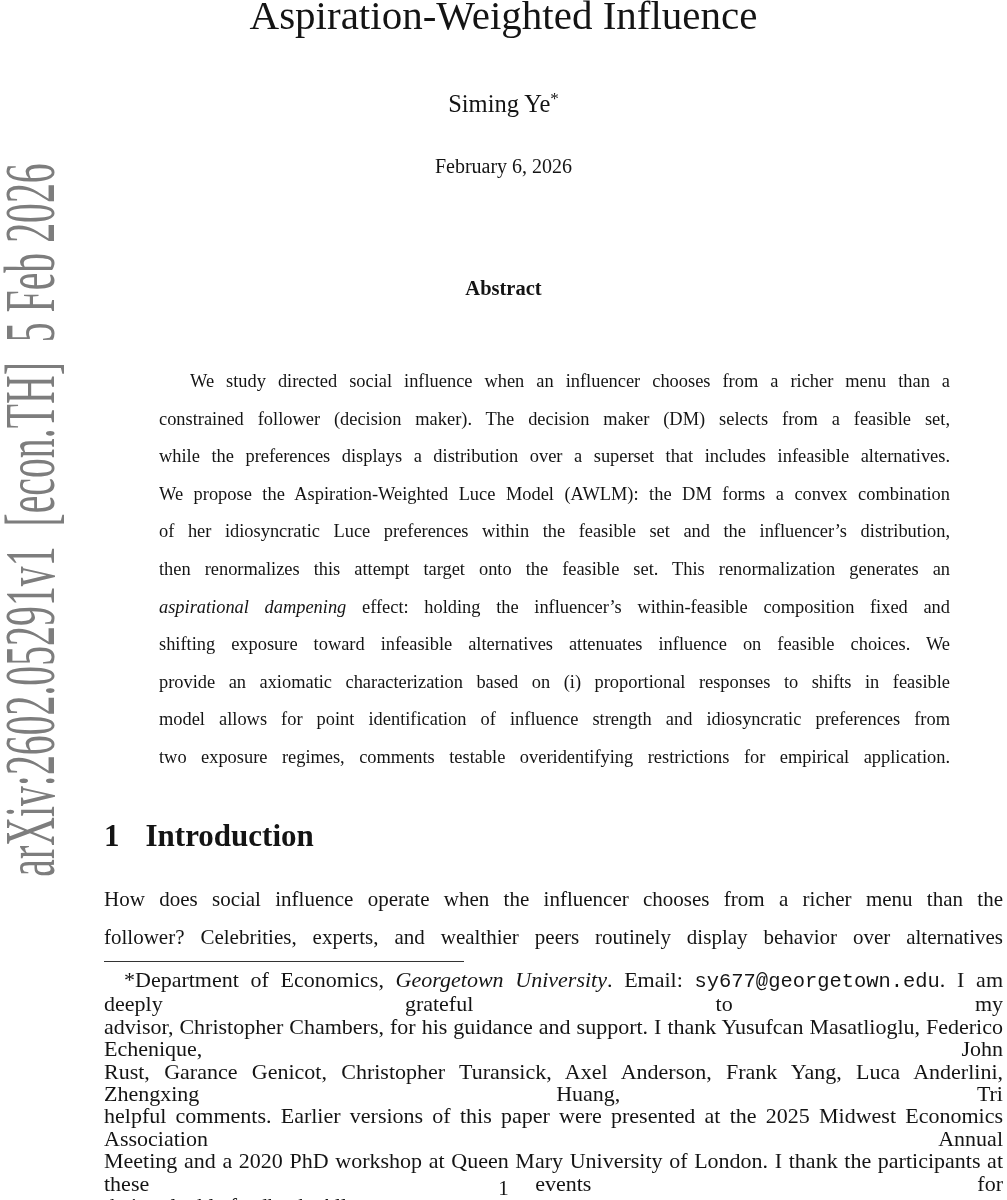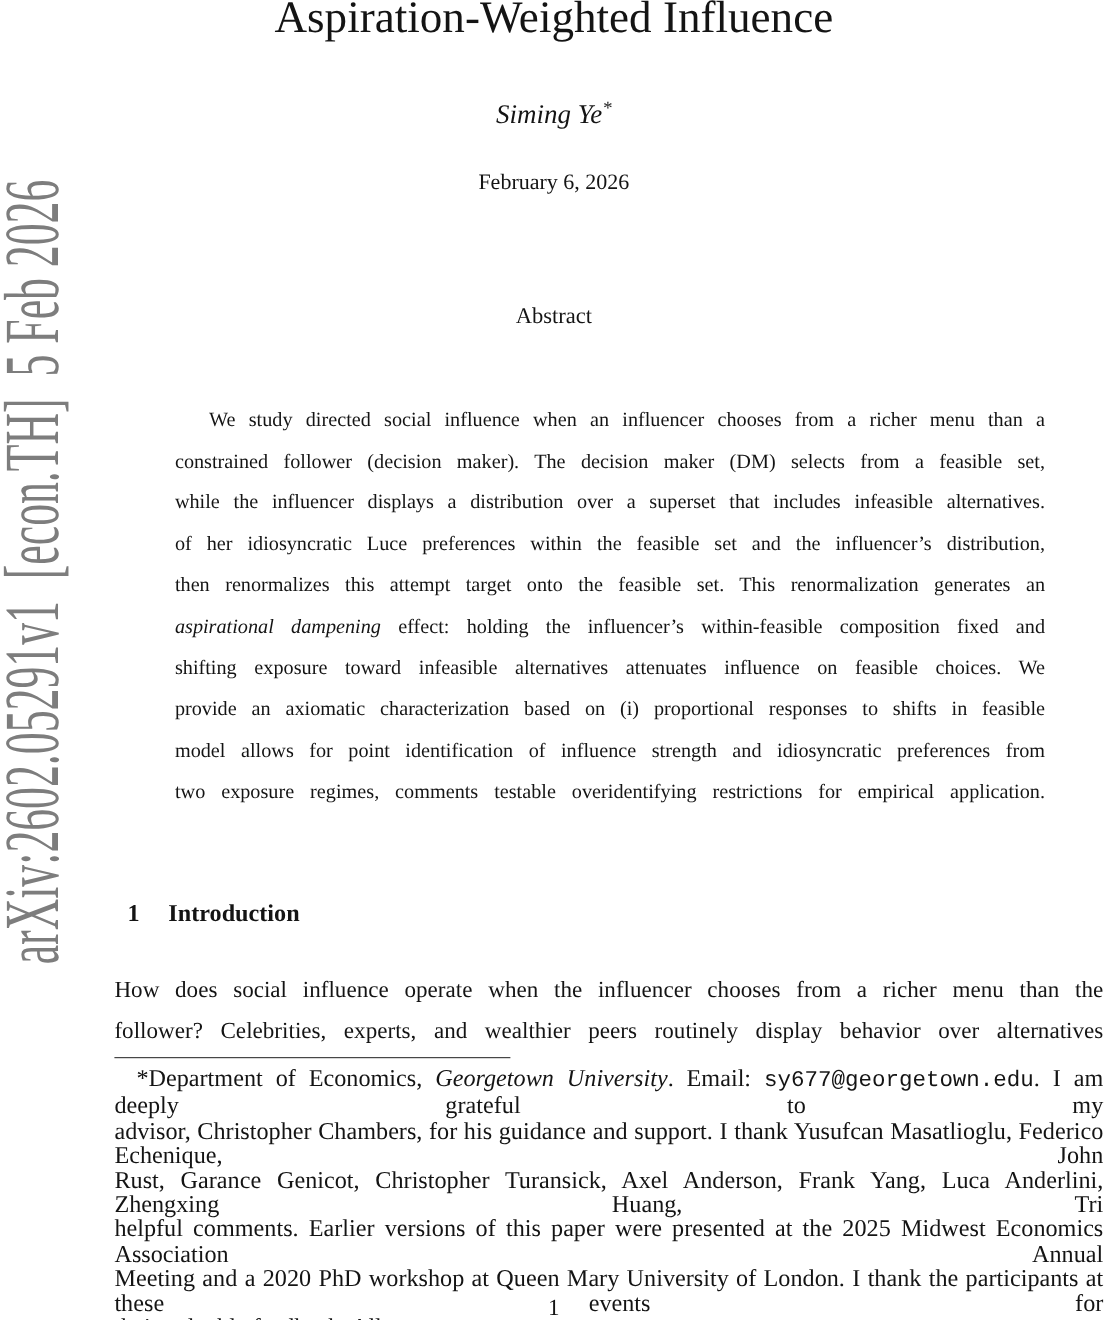--- a/index.html
+++ b/index.html
@@ -37,55 +37,54 @@
     line-height: 1.2;
   }
   .author {
     position: absolute;
     top: 89px;
     left: 0;
     width: 100%;
     text-align: center;
     font-size: 24.5px;
     line-height: 1.2;
-    font-style: italic;
   }
   .sup { vertical-align: 0.45em; font-size: 0.7em; }
   .date {
     position: absolute;
     top: 154px;
     left: 0;
     width: 100%;
     text-align: center;
     font-size: 20px;
     line-height: 1.2;
   }
   .abs-head {
     position: absolute;
     top: 276px;
     left: 0;
     width: 100%;
     text-align: center;
     font-size: 20.5px;
-    font-weight: normal;
+    font-weight: bold;
     line-height: 1.2;
   }
   .abstract {
     position: absolute;
     top: 322px;
     left: 159px;
     width: 791px;
     font-size: 18.4px;
     line-height: 37.6px;
   }
   .sec-head {
     position: absolute;
     top: 817px;
-    left: 116px;
-    font-size: 22px;
+    left: 104px;
+    font-size: 31px;
     font-weight: bold;
     line-height: 1.2;
   }
   .sec-num { margin-right: 26px; }
   .intro {
     position: absolute;
     top: 880px;
     left: 104px;
     width: 899px;
     font-size: 21px;
@@ -132,21 +131,22 @@
 
   <div class="author"><span>Siming Ye</span><span class="sup">*</span></div>
 
   <div class="date">February 6, 2026</div>
 
   <div class="abs-head">Abstract</div>
 
   <div class="abstract">
       <div class="tline" style="text-indent: 31px; margin-top: 41px;"><span>We study directed social influence when an influencer chooses from a richer menu than a</span></div>
       <div class="tline"><span>constrained follower (decision maker).  The decision maker (DM) selects from a feasible set,</span></div>
-      <div class="tline"><span>while the influencer displays a distribution over a superset that includes infeasible alternatives.</span></div>
+      <div class="tline"><span>while the preferences displays a distribution over a superset that includes infeasible alternatives.</span></div>
+      <div class="tline"><span>We propose the Aspiration-Weighted Luce Model (AWLM): the DM forms a convex combination</span></div>
       <div class="tline"><span>of her idiosyncratic Luce preferences within the feasible set and the influencer’s distribution,</span></div>
       <div class="tline"><span>then renormalizes this attempt target onto the feasible set.  This renormalization generates an</span></div>
       <div class="tline"><span class="i">aspirational dampening</span><span> effect:  holding the influencer’s within-feasible composition fixed and</span></div>
       <div class="tline"><span>shifting exposure toward infeasible alternatives attenuates influence on feasible choices.  We</span></div>
       <div class="tline"><span>provide an axiomatic characterization based on (i) proportional responses to shifts in feasible</span></div>
       <div class="tline"><span>model allows for point identification of influence strength and idiosyncratic preferences from</span></div>
       <div class="tline"><span>two exposure regimes, comments testable overidentifying restrictions for empirical application.</span></div>
     </div>
 
   <div class="sec-head"><span class="sec-num">1</span><span>Introduction</span></div>

